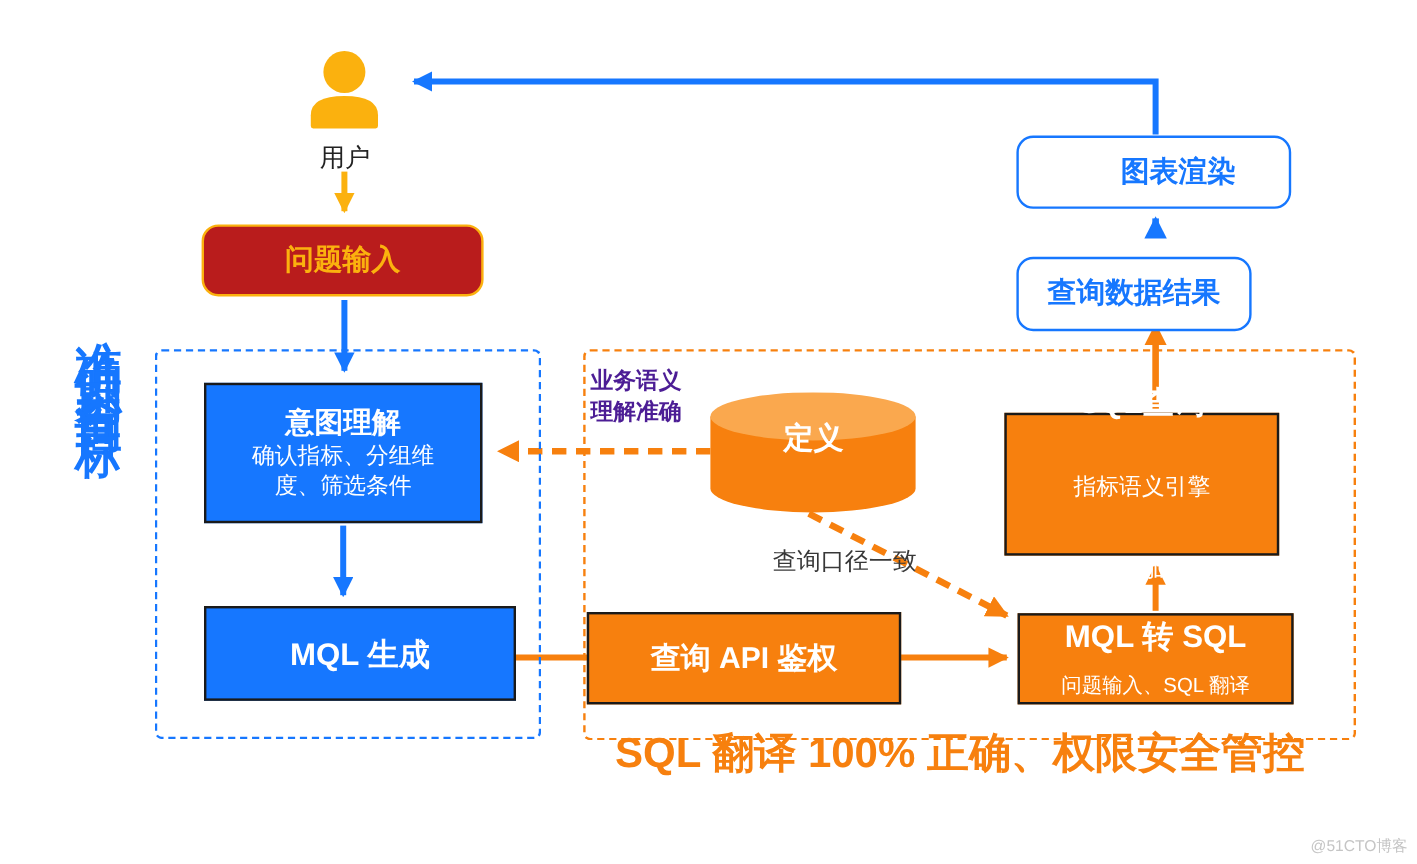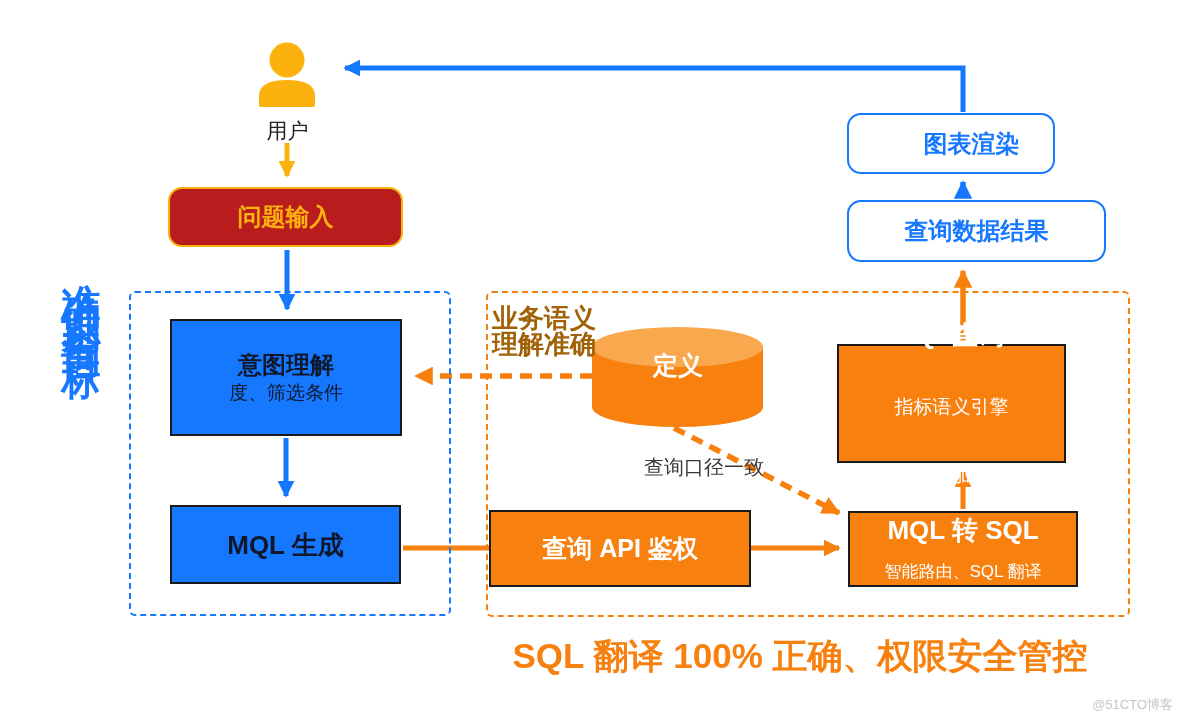--- a/index.html
+++ b/index.html
@@ -8,47 +8,47 @@
     font-family:"Liberation Sans","DejaVu Sans",sans-serif;overflow:hidden;
   }
   .abs{position:absolute;}
   
   .dashed-box{position:absolute;border-radius:6px;background:transparent;}
   #blue-container{left:129px;top:291px;width:318px;height:321px;border:2.5px dashed #1677ff;}
   #orange-container{left:486px;top:291px;width:640px;height:322px;border:2.5px dashed #f7800e;}
   
   .node{position:absolute;display:flex;flex-direction:column;align-items:center;justify-content:center;
         text-align:center;box-sizing:border-box;}
-  .fill-blue{background:#1677ff;border:2.5px solid #1a1a1a;color:#0f172a;}
+  .fill-blue{background:#1677ff;border:2.5px solid #1a1a1a;color:#ffffff;}
   .fill-orange{background:#f7800e;border:2.5px solid #1a1a1a;color:#ffffff;}
   .outline-blue{background:#ffffff;border:2.5px solid #1677ff;border-radius:14px;color:#1677ff;}
   .outline-gold{background:#b91c1c;border:2.5px solid #fbb10e;border-radius:14px;color:#fbb10e;}
   .t-xl{font-size:26px;font-weight:700;line-height:30px;}
   .t-lg{font-size:24px;font-weight:700;line-height:30px;}
   .t-sub{font-size:19px;font-weight:400;line-height:25px;}
   .t-sub-sm{font-size:17px;font-weight:400;line-height:22px;}
   
   #question-box{left:168px;top:187px;width:235px;height:60px;}
-  #chart-render-box{left:847px;top:113px;width:208px;height:61px;padding-left:41px;}
-  #query-result-box{left:847px;top:200px;width:259px;height:62px;}
+  #chart-render-box{left:847px;top:113px;width:229px;height:61px;padding-left:41px;}
+  #query-result-box{left:847px;top:214px;width:196px;height:62px;}
   #intent-box{left:170px;top:319px;width:232px;height:117px;}
-  #mql-gen-box{left:170px;top:505px;width:231px;height:79px;}
+  #mql-gen-box{left:170px;top:505px;width:260px;height:79px;}
   #api-auth-box{left:489px;top:510px;width:262px;height:77px;font-size:25px;font-weight:700;}
   #mql2sql-box{left:848px;top:511px;width:230px;height:76px;gap:16px;}
   #sql-query-box{left:837px;top:344px;width:229px;height:119px;gap:44px;}
   
   #db-label{left:598px;top:351px;width:160px;text-align:center;color:#fff;
             font-size:25px;font-weight:700;line-height:29px;}
   
   #user-label{left:250px;top:117px;width:75px;text-align:center;color:#222222;font-size:21px;font-weight:500;}
   #left-goal{left:54px;top:252px;color:#1677ff;font-size:39px;font-weight:700;
              writing-mode:vertical-lr;text-orientation:upright;letter-spacing:11px;}
-  #semantic-note{left:492px;top:305px;color:#a16207;font-size:26px;font-weight:600;line-height:26px;}
+  #semantic-note{left:492px;top:305px;color:#4c1d95;font-size:19px;font-weight:600;line-height:26px;}
   #caliber-note{left:617px;top:454px;color:#383838;font-size:20px;font-weight:500;margin-left:27px;}
-  #bottom-slogan{left:450px;top:633px;width:700px;text-align:center;color:#f7800e;
+  #bottom-slogan{left:450px;top:604px;width:700px;text-align:center;color:#f7800e;
                  font-size:35px;font-weight:700;}
   #watermark{right:8px;bottom:6px;color:#c5c5c5;font-size:13px;}
   svg{display:block;}
 </style>
 </head>
 <body>
 
 <div id="canvas">
 
   <svg class="abs" style="left:0;top:0;" width="1181" height="720" viewBox="0 0 1181 720">
@@ -105,32 +105,33 @@
   </div>
   <div id="chart-render-box" class="node outline-blue">
     <span class="t-lg">图表渲染</span>
   </div>
   <div id="query-result-box" class="node outline-blue">
     <span class="t-lg">查询数据结果</span>
   </div>
 
   <div id="intent-box" class="node fill-blue">
     <span class="t-lg">意图理解</span>
+    <span class="t-sub">确认指标、分组维</span>
     <span class="t-sub">度、筛选条件</span>
   </div>
   <div id="mql-gen-box" class="node fill-blue">
     <span class="t-xl">MQL 生成</span>
   </div>
 
   <div id="api-auth-box" class="node fill-orange">
     <span>查询 API 鉴权</span>
   </div>
   <div id="mql2sql-box" class="node fill-orange">
     <span class="t-xl">MQL 转 SQL</span>
-    <span class="t-sub-sm">智能路由、SQL 翻译</span>
+    <span class="t-sub-sm">问题输入、SQL 翻译</span>
   </div>
   <div id="sql-query-box" class="node fill-orange">
     <span class="t-xl">SQL查询</span>
     <span class="t-sub">指标语义引擎</span>
     <span class="t-sub">查询加速</span>
   </div>
 
   <div id="db-label" class="abs">
     <div>定义</div>
   </div>

